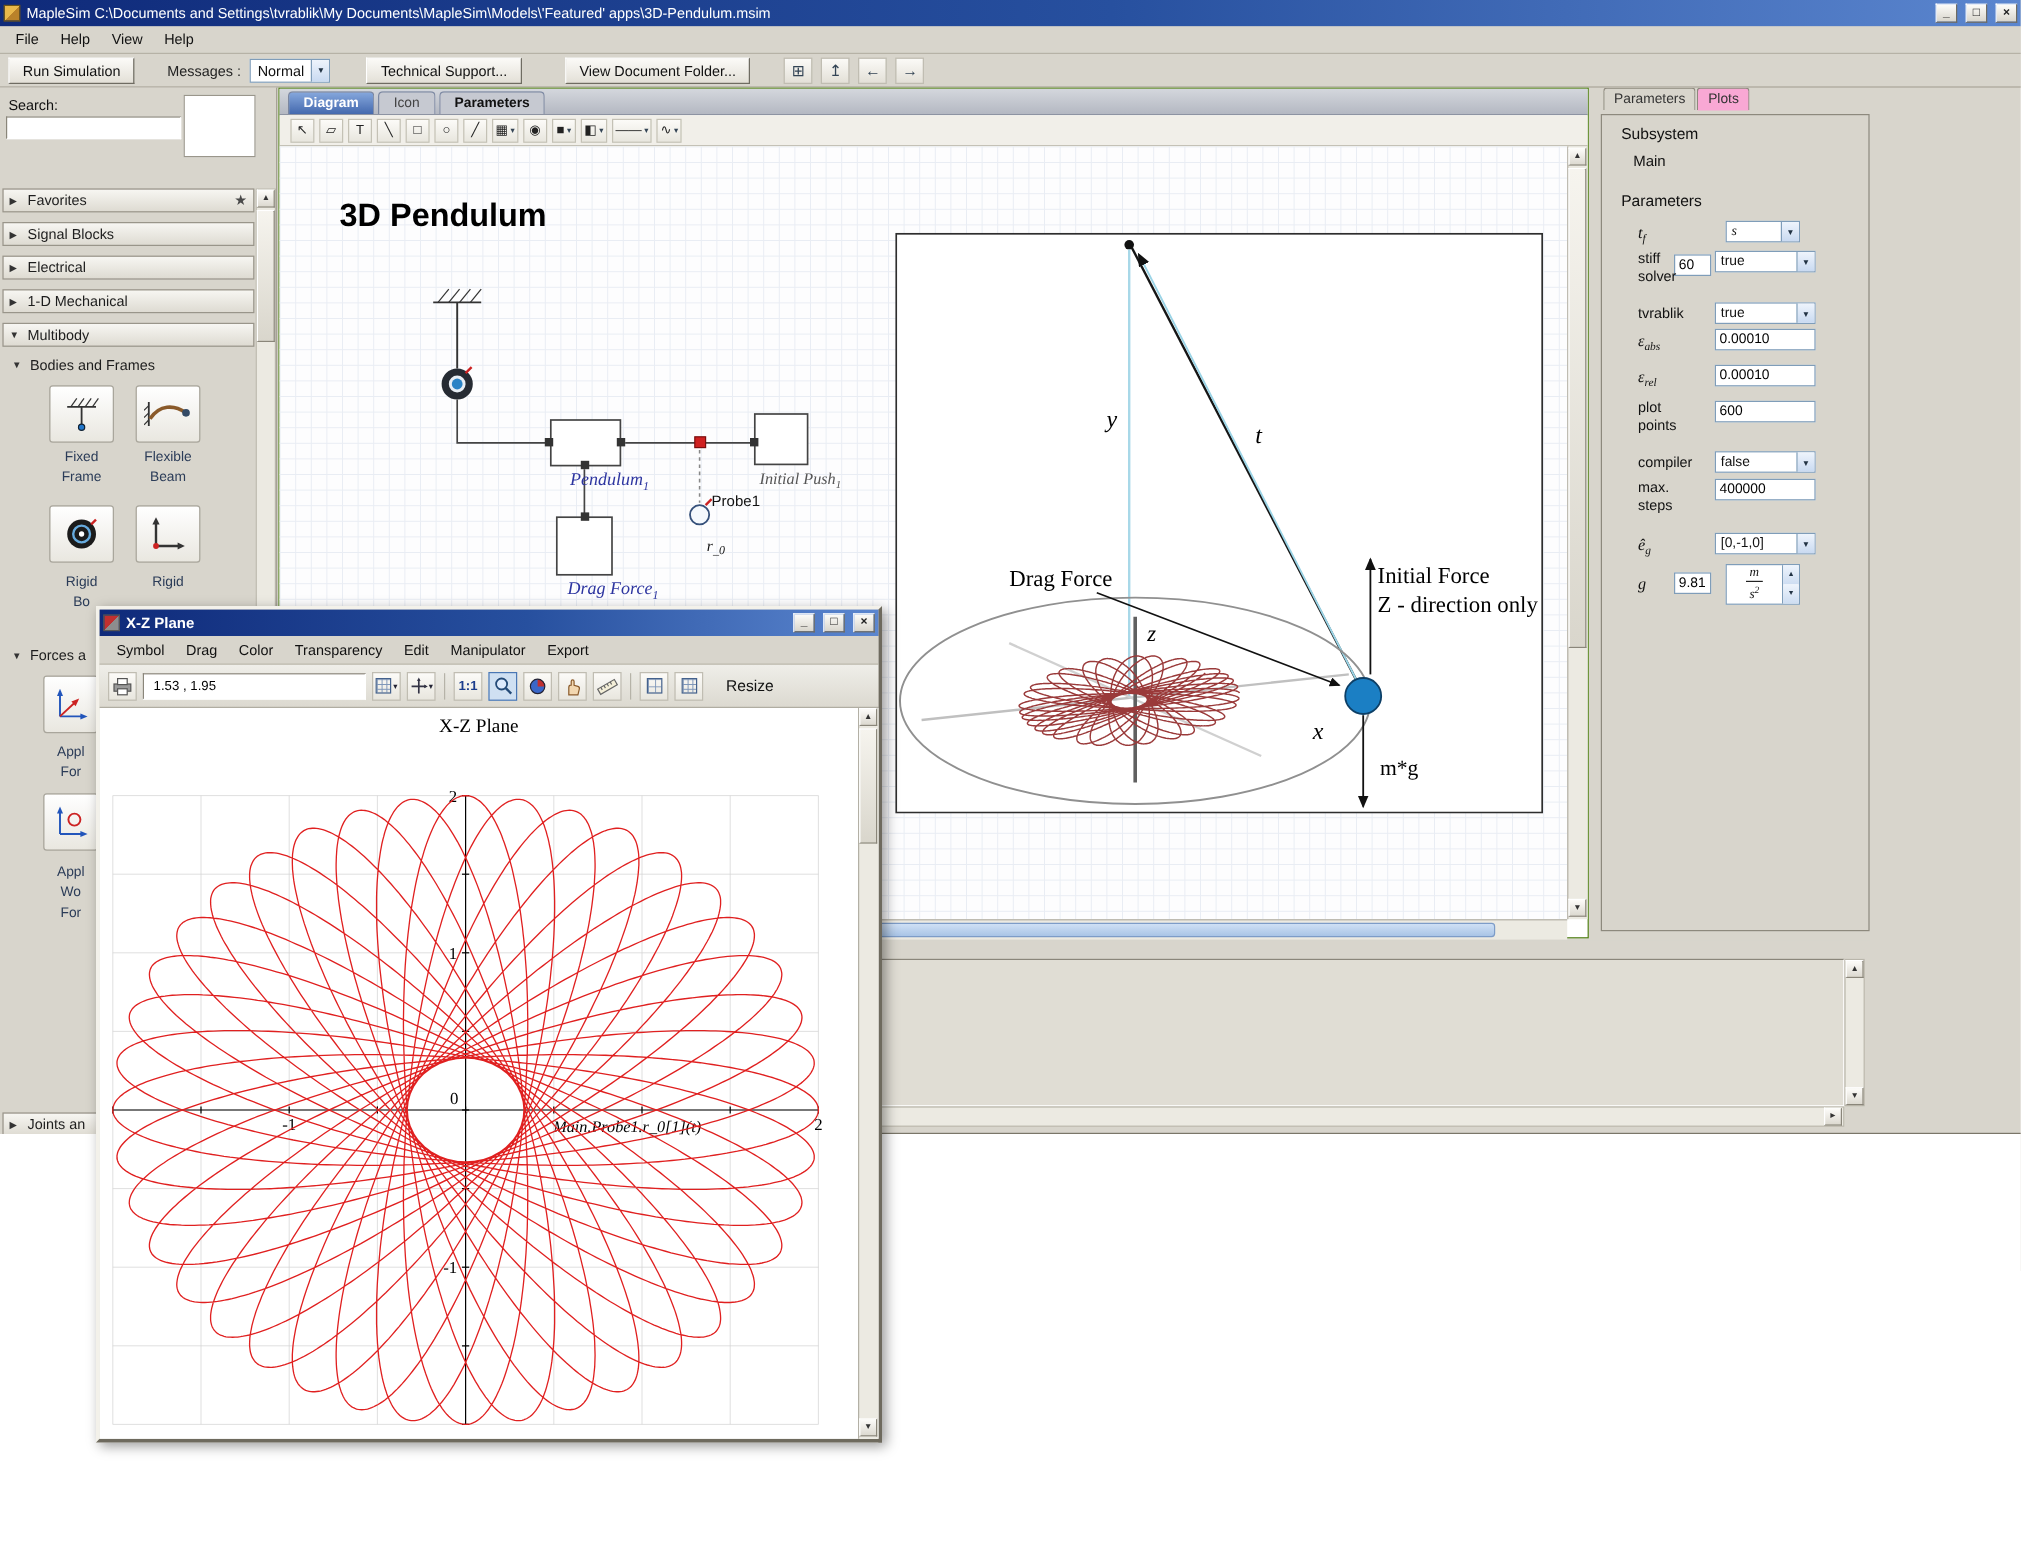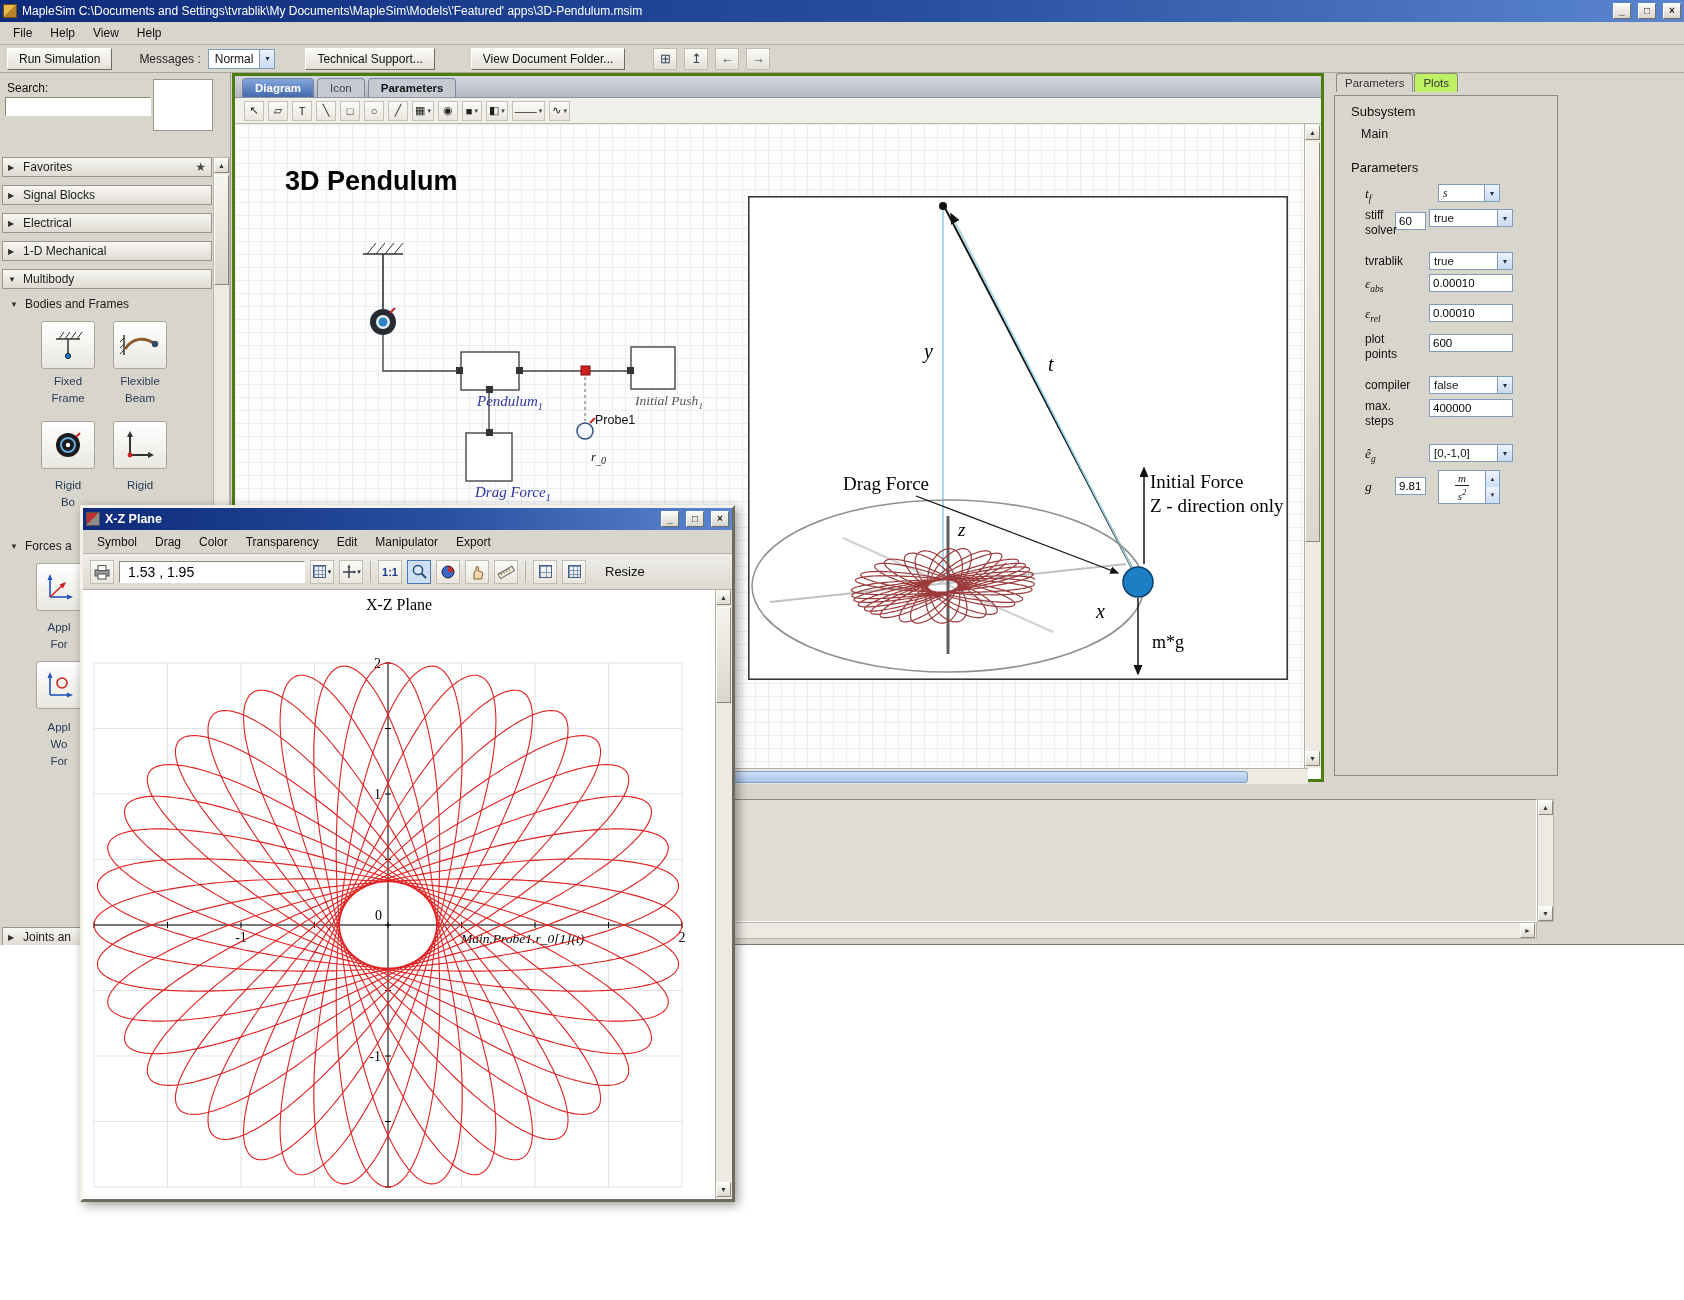--- a/index.html
+++ b/index.html
@@ -30,36 +30,36 @@
 .tri{font-size:8px;color:#333;width:10px;display:inline-block}
 .star{margin-left:auto;color:#4a4a4a;font-size:12px}
 .subhead{position:absolute;left:10px;display:flex;gap:5px;align-items:center;font-size:12px;color:#1d1d1d}
 .tile{position:absolute;width:54px;height:48px;border:1px solid #a9a69c;background:linear-gradient(#fff,#e9e7e0);border-radius:3px;display:flex;align-items:center;justify-content:center}
 .tilelbl{position:absolute;width:74px;text-align:center;font-size:11.5px;color:#2b3c58;line-height:17px}
 
 .sbtrack{position:absolute;background:#eceae2;border:1px solid #b9b6ab}
 .sbtn{position:absolute;width:15px;height:15px;background:linear-gradient(#fdfcf9,#dcd9d0);border:1px solid;border-color:#fff #8a867a #8a867a #fff;font-size:7px;display:flex;align-items:center;justify-content:center;color:#333}
 .sthumb{position:absolute;background:linear-gradient(#f6f4ee,#d9d6cc);border:1px solid;border-color:#fff #8a867a #8a867a #fff}
 
-#canvas{position:absolute;left:232px;top:73px;width:1092px;height:709px;background:#fff;border:3px solid #4d7c0f}
+#canvas{position:absolute;left:232px;top:73px;width:1092px;height:709px;background:#fff;border:1px solid #4d7c0f}
 #ctabs{position:absolute;left:0;top:0;right:0;height:22px;background:linear-gradient(#d4d7dd,#b4b8c2);display:flex;align-items:flex-end;padding-left:7px;gap:3px;border-bottom:1px solid #8d93a2}
 .ctab{padding:3px 12px;font-size:11.5px;border:1px solid #7a86a0;border-bottom:none;border-radius:4px 4px 0 0;background:#c6c9d1;color:#444}
 .ctab.active{background:linear-gradient(#85a7dc,#4469ae);color:#fff;font-weight:bold}
 .ctab.strong{color:#111;font-weight:bold}
 #dtoolbar{position:absolute;left:0;top:22px;right:0;height:26px;background:#f1efe9;border-bottom:1px solid #b9b6aa;display:flex;align-items:center;gap:4px;padding-left:9px}
 .dbtn{min-width:20px;height:20px;border:1px solid #c4c1b5;background:linear-gradient(#fcfbf8,#e8e6de);display:inline-flex;align-items:center;justify-content:center;font-size:11px;color:#222;padding:0 2px}
 .dbtn .dd2{font-size:7px;color:#345;margin-left:2px}
 #cview{position:absolute;left:0;top:48px;width:1073px;height:644px;background-color:#fdfdfe;background-image:linear-gradient(#e9edf4 1px,transparent 1px),linear-gradient(90deg,#e9edf4 1px,transparent 1px);background-size:13px 13px;overflow:hidden}
 #cv-title{position:absolute;left:50px;top:42px;font-size:27px;font-weight:bold;color:#000}
 #cvscroll{position:absolute;right:0;top:48px;width:17px;height:644px;background:#eceae2;border-left:1px solid #b3b0a5}
 #chscroll{position:absolute;left:0;top:692px;height:17px;width:1073px;background:#eceae2;border-top:1px solid #b3b0a5}
 #chthumb{position:absolute;left:18px;top:2px;height:12px;width:995px;background:linear-gradient(#cfe0f5,#a9c4e6);border:1px solid #7d9cc8;border-radius:3px}
 
 #params{position:absolute;left:1334px;top:73px;width:224px;height:709px}
-.ptab{display:inline-block;padding:3px 8px;border:1px solid #8d897d;border-bottom:none;background:#bef264;font-size:11.5px;color:#333;border-radius:3px 3px 0 0;margin-right:1px}
+.ptab{display:inline-block;padding:3px 8px;border:1px solid #8d897d;border-bottom:none;background:#f9a8d4;font-size:11.5px;color:#333;border-radius:3px 3px 0 0;margin-right:1px}
 .ptab.active{background:#d8d5cc;font-weight:normal;position:relative;top:0px}
 #pbox{position:absolute;left:0;top:22px;right:0;height:681px;border:1px solid #8d897d;background:#d8d5cc}
 .phead{position:absolute;font-size:12.5px;color:#111}
 .plab{position:absolute;font-family:"Liberation Serif",serif;font-size:13.5px;font-style:italic;color:#111}
 .plab sub{font-size:9.5px;font-style:italic}
 .plab2{position:absolute;font-size:12px;color:#111;line-height:15px}
 .pin{position:absolute;height:18px;background:#fff;border:1px solid #7f9db9;font-size:11.5px;padding:1px 3px;font-family:"Liberation Sans",sans-serif}
 .pcombo{position:absolute;height:18px;display:flex;align-items:center;background:#fff;border:1px solid #7f9db9;font-size:11.5px}
 .pcombo .ctext{flex:1;padding:0 4px;overflow:hidden;white-space:nowrap}
 .pcombo .unit{font-family:"Liberation Serif",serif;font-style:italic}
@@ -73,21 +73,21 @@
 #console-box{position:absolute;left:8px;top:15px;width:1296px;height:123px;background:#e0ddd4;border:1px solid;border-color:#8a867a #fff #fff #8a867a}
 
 #xz{position:absolute;left:80px;top:505px;width:655px;height:697px;background:#d8d5cc;border:3px solid;border-color:#f3f1ea #6e6a5e #6e6a5e #f3f1ea;box-shadow:3px 3px 10px rgba(0,0,0,.4);z-index:50}
 #xz-title{position:absolute;left:0;top:0;right:0;height:22px;background:linear-gradient(90deg,#0f2a7a,#27509f 55%,#5b86cf);display:flex;align-items:center;color:#fff;padding:0 3px;gap:5px}
 #xz-title .t{font-weight:bold;font-size:12.5px;flex:1}
 .xz-ico{width:14px;height:14px;background:linear-gradient(135deg,#c03030 50%,#8d8d8d 50%);border:1px solid #555}
 #xz-menu{position:absolute;left:0;top:22px;right:0;height:24px;background:#d8d5cc;border-bottom:1px solid #b6b2a6;display:flex;align-items:center;padding-left:5px}
 #xz-tools{position:absolute;left:0;top:46px;right:0;height:36px;background:linear-gradient(#efeee9,#dcd9d0);border-bottom:1px solid #b0ada2;display:flex;align-items:center;padding-left:7px;gap:5px}
 .xbtn{width:24px;height:24px;border:1px solid #c0bdb2;background:linear-gradient(#fcfbf8,#e8e6de);display:inline-flex;align-items:center;justify-content:center;font-size:11px;color:#223}
 .xbtn.pressed{border:1px solid #4a77b4;background:#cfe0f2}
-#xz-coords{width:186px;height:22px;background:#fff;border:1px solid;border-color:#8a867a #fff #fff #8a867a;font-size:14px;padding:0 8px;font-family:"Liberation Sans",sans-serif}
+#xz-coords{width:186px;height:22px;background:#fff;border:1px solid;border-color:#8a867a #fff #fff #8a867a;font-size:11px;padding:0 8px;font-family:"Liberation Sans",sans-serif}
 .gridico{width:13px;height:13px;border:1px solid #44618c;background-image:linear-gradient(#7d95b8 1px,transparent 1px),linear-gradient(90deg,#7d95b8 1px,transparent 1px);background-size:4px 4px}
 #xz-client{position:absolute;left:0;top:82px;right:0;bottom:0;background:#fff}
 #xz-vscroll{position:absolute;right:0;top:0;width:17px;bottom:0;background:#eceae2;border-left:1px solid #b3b0a5}
 .xsep{width:1px;height:22px;background:#b6b3a8;margin:0 2px}
 </style>
 </head>
 <body>
 
 <div id="app">
 

